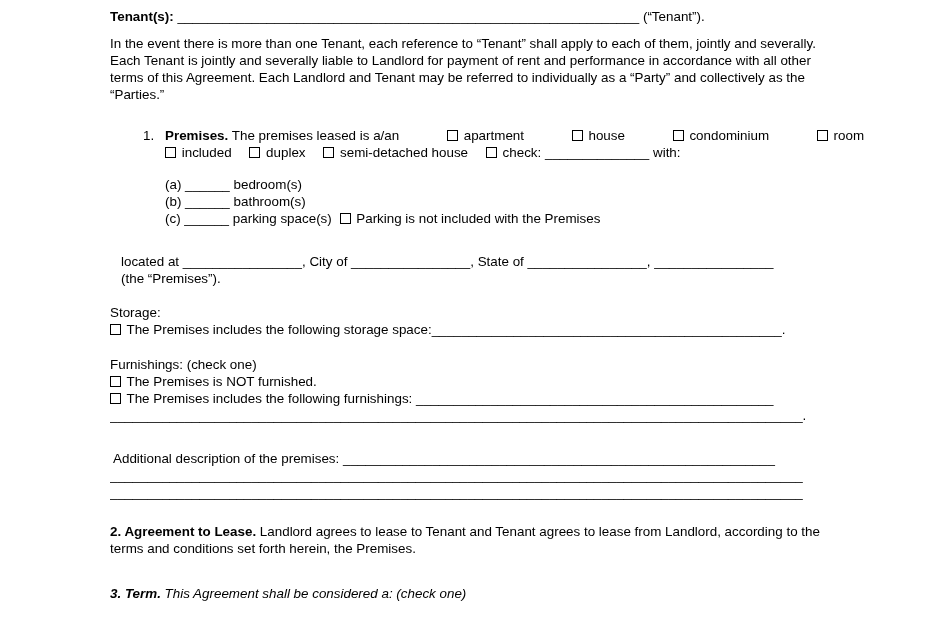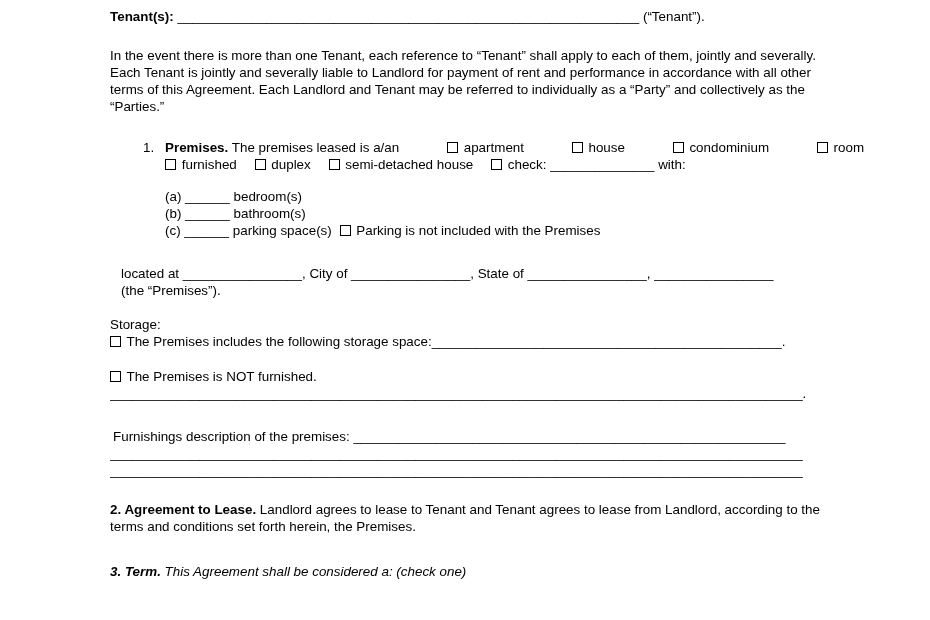--- a/index.html
+++ b/index.html
@@ -14,21 +14,21 @@
     padding: 8px 106px 0 110px;
     font-family: "Liberation Sans", "DejaVu Sans", sans-serif;
     font-size: 13.4px;
     line-height: 17px;
     color: #000000;
   }
   .b  { font-weight: 700; text-align: right; }
   .ul { }
   .nowrap { white-space: nowrap; overflow: hidden; }
   .para { margin: 0; max-width: 714px; }
-  .mt-intro      { margin-top: 22px; }
+  .mt-intro      { margin-top: 10px; }
   .mt-premises   { margin-top: 24px; }
   .mt-located    { margin-top: 26px; margin-left: 11px; }
   .mt-storage    { margin-top: 17px; }
   .mt-furnish    { margin-top: 18px; }
   .mt-additional { margin-top: 26px; }
   .mt-sec2       { margin-top: 22px; }
   .mt-sec3       { margin-top: 28px; font-style: italic; }
   .numbered { display: flex; margin-left: 33px; }
   .num { width: 22px; flex: none; }
   .item-body { flex: 1; }
@@ -69,21 +69,21 @@
           <span>apartment</span></span>
         <span class="opt"><span class="cb"></span>
           <span>house</span></span>
         <span class="opt"><span class="cb"></span>
           <span>condominium</span></span>
         <span class="opt"><span class="cb"></span>
           <span>room</span></span>
       </div>
       <div class="nowrap">
         <span class="opt2"><span class="cb"></span>
-          <span>furnished</span></span>
+          <span>included</span></span>
         <span class="opt2"><span class="cb"></span>
           <span>duplex</span></span>
         <span class="opt2"><span class="cb"></span>
           <span>semi-detached house</span></span>
         <span><span class="cb"></span>
           <span>check:</span>
           <span>______________</span>
           <span>with:</span></span>
       </div>
       <div class="nowrap gap-top">
@@ -119,34 +119,43 @@
 
   <div class="mt-storage">
     <div><span class="ul">Storage:</span></div>
     <div class="nowrap">
       <span class="cb"></span>
       <span>The Premises includes the following storage space:</span><span>_______________________________________________</span><span>.</span>
     </div>
   </div>
 
   <div class="mt-furnish">
+    <div>
+      <span class="ul">Furnishings:</span>
+      <span>(check one)</span>
+    </div>
     <div class="nowrap">
       <span class="cb"></span>
       <span>The Premises is</span>
       <span class="ul">NOT</span>
       <span>furnished.</span>
+    </div>
+    <div class="nowrap">
+      <span class="cb"></span>
+      <span>The Premises includes the following furnishings:</span>
+      <span>________________________________________________</span>
     </div>
     <div class="nowrap">
       <span>_____________________________________________________________________________________________</span><span>.</span>
     </div>
   </div>
 
   <div class="mt-additional">
     <div class="nowrap indent-sm">
-      <span>Furnishings description of the premises:</span>
+      <span>Additional description of the premises:</span>
       <span>__________________________________________________________</span>
     </div>
     <div class="nowrap">
       <span>_____________________________________________________________________________________________</span>
     </div>
     <div class="nowrap">
       <span>_____________________________________________________________________________________________</span>
     </div>
   </div>
 

